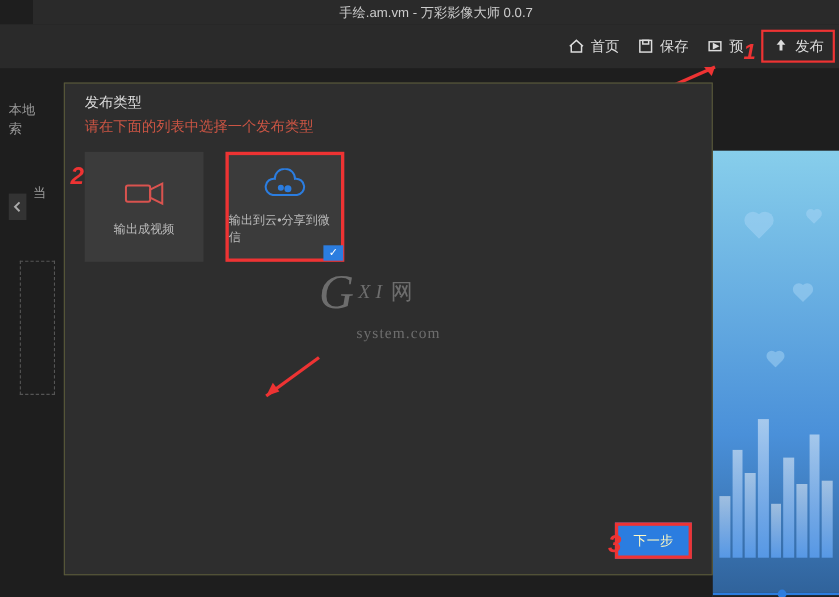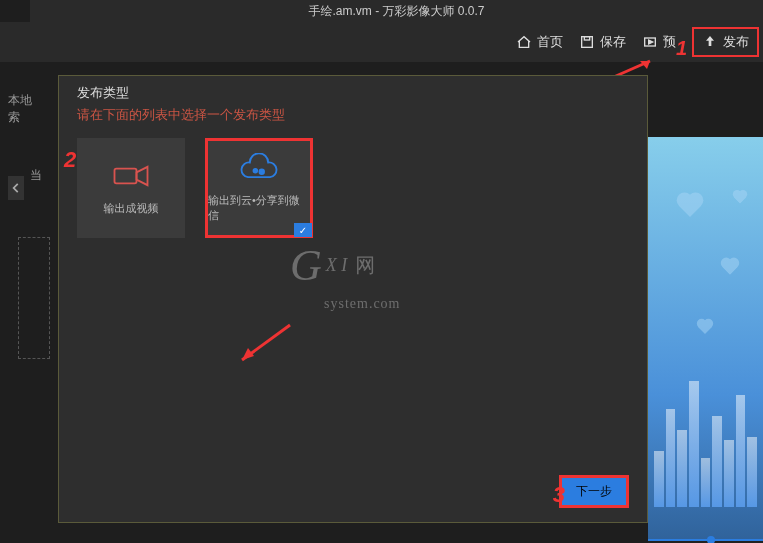--- a/index.html
+++ b/index.html
@@ -117,21 +117,21 @@
       color: #888; font-family: Georgia, serif; opacity: 0.7;
       display: flex; align-items: center; gap: 4px;
     }
     .wm-g { font-size: 44px; font-style: italic; }
     .wm-rest { font-size: 18px; font-style: italic; }
     .wm-cn { font-size: 20px; margin-left: 4px; }
     .wm-sub { position: absolute; top: 56px; left: 34px; font-size: 14px; letter-spacing: 1px; }
     .arrow2 { position: absolute; left: 230px; top: 320px; z-index: 12; }
     .next-btn {
       position: absolute; right: 18px; bottom: 14px;
-      background: #2b7de0; color: #000000; font-size: 12px;
+      background: #2b7de0; color: #fef9c3; font-size: 12px;
       padding: 5px 14px; border: 3px solid #e33; cursor: pointer;
     }
     .callout-3 {
       position: absolute; right: 82px; bottom: 14px;
       color: #e33; font-size: 22px; font-weight: bold; font-style: italic;
     }
   </style>
 </head>
 <body>
 

